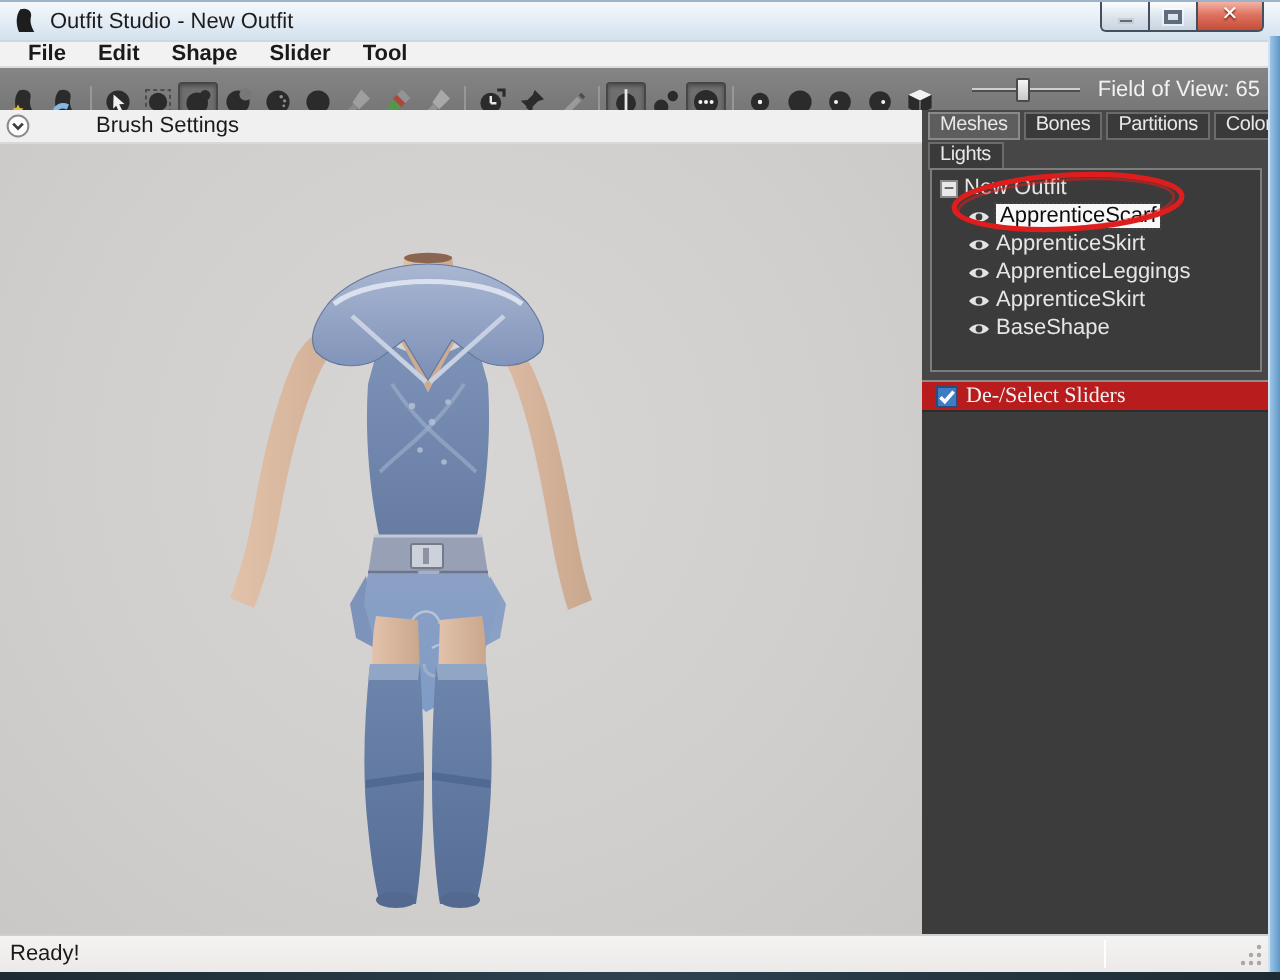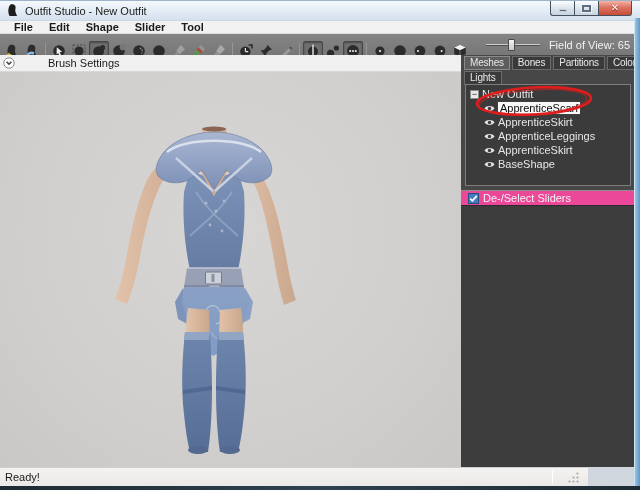--- a/index.html
+++ b/index.html
@@ -58,29 +58,29 @@
   .tab{font-size:10px;color:#e8e8e8;background:#3a3a3a;border:1px solid #6b6b6b;padding:0 5px;line-height:12px;letter-spacing:-0.2px;}
   .tab.sel{background:#5d5d5d;border-color:#8a8a8a;}
   .tree{position:absolute;left:4px;top:29px;width:166px;height:102px;background:#3b3b3b;border:1px solid #7d7d7d;
     padding:2px 0 0 4px;overflow:hidden;}
   .trow{display:flex;align-items:center;height:14px;gap:3px;}
   .trow.child{padding-left:14px;}
   .expando{width:9px;height:9px;background:#e9e9e9;border:1px solid #8a8a8a;color:#222;font-size:9px;line-height:7px;
     text-align:center;display:inline-block;}
   .tlabel{font-size:11px;color:#e6e6e6;white-space:nowrap;}
   .tlabel.sel{background:#f8f8f8;color:#0c0c0c;outline:1px dotted #444;padding:0 2px;}
-  .slider-header{position:absolute;left:0;top:135px;width:173px;height:15px;background:#ec4899;border-top:1px solid #8d8d8d;
-    display:flex;align-items:center;gap:4px;padding-left:7px;}
+  .slider-header{position:absolute;left:0;top:135px;width:173px;height:15px;background:#b91c1c;border-top:1px solid #8d8d8d;
+    display:flex;align-items:center;gap:4px;padding-left:7px;font-family:Liberation Serif, serif;}
   .slider-header .hl{font-size:11px;color:#f2f2f2;}
   .cb{width:11px;height:11px;display:inline-flex;}
   .slider-body{position:absolute;left:0;top:150px;width:173px;height:262px;background:#3c3c3c;border-top:1px solid #2c2c2c;}
   .annotation{position:absolute;left:0;top:0;width:173px;height:412px;pointer-events:none;}
 
   
-  .statusbar{position:absolute;left:0;top:467px;width:588px;height:19px;background:linear-gradient(180deg,#f5f3f2,#eceae8);
+  .statusbar{position:absolute;left:0;top:467px;width:640px;height:19px;background:linear-gradient(180deg,#f5f3f2,#eceae8);
     border-top:1px solid #cfcfcf;display:flex;align-items:center;padding-left:5px;}
   .statusbar .st{font-size:11px;color:#1a1a1a;}
   .sb-div{position:absolute;left:552px;top:2px;bottom:2px;width:1px;background:#d2d0ce;border-right:1px solid #ffffff;}
   .grip{position:absolute;right:8px;bottom:2px;}
   .edge-right{position:absolute;left:634px;top:18px;width:6px;height:468px;
     background:linear-gradient(90deg,#9cc4e4,#5f97c8);border-left:1px solid #cfe2f2;}
   .edge-bottom{position:absolute;left:0;top:486px;width:640px;height:4px;background:linear-gradient(90deg,#1d2b33,#2e4250 50%,#1d2b33);}
 </style>
 </head>
 <body>

